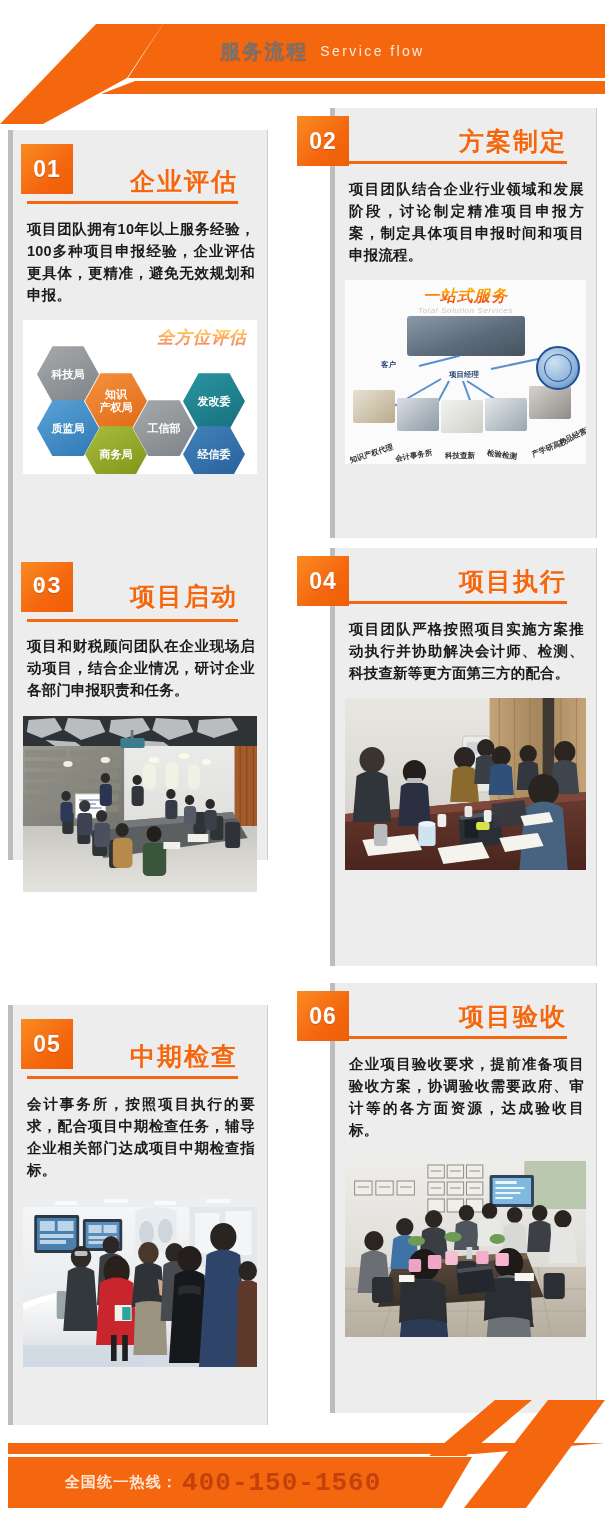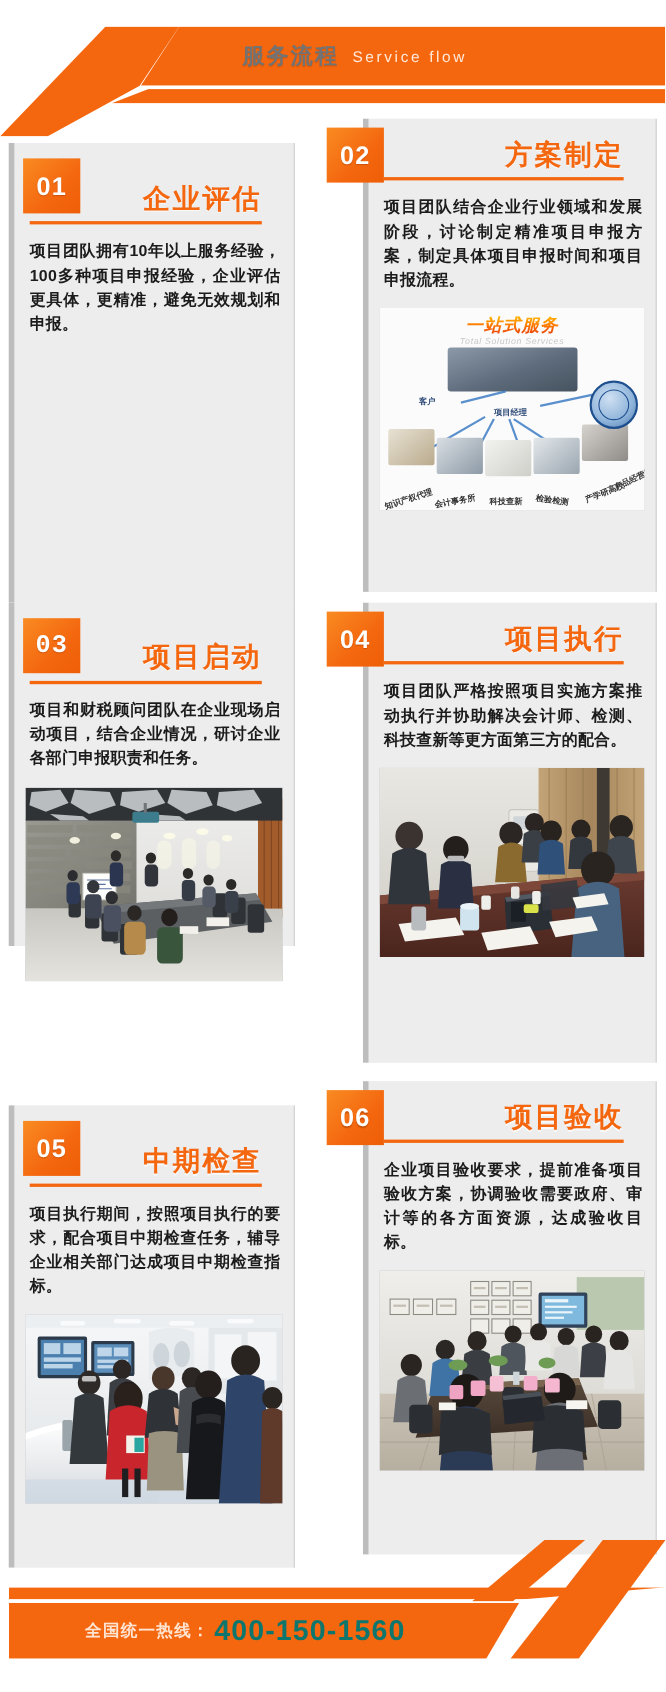--- a/index.html
+++ b/index.html
@@ -183,21 +183,21 @@
   .ft-band-d{
     position:absolute;left:420px;top:0px;width:185px;height:108px;
     background:#F4670F;
     clip-path:polygon(128px 0, 185px 0, 185px 0, 106px 108px, 44px 108px);
   }
   .ft-text{
     position:absolute;left:8px;top:57px;width:430px;height:51px;
     display:flex;align-items:center;justify-content:center;gap:4px;
   }
   .ft-label{color:#ffe4d2;font-size:15px;font-weight:bold;letter-spacing:1.2px;}
-  .ft-num{color:#0f766e;font-size:26px;font-weight:bold;letter-spacing:1px;}
+  .ft-num{color:#c2410c;font-size:26px;font-weight:bold;letter-spacing:1px;font-family:Liberation Mono, monospace;}
 </style>
 </head>
 <body>
 
 <div class="page">
 
   <div class="header">
     <div class="hdr-wedge2"></div>
     <div class="hdr-band"></div>
     <div class="hdr-stripe"></div>
@@ -212,20 +212,47 @@
     <div class="row" style="height:0;">
 
       <div class="card left" style="top:30px;height:418px;">
         <div class="card-inner">
           <div class="badge">01</div>
           <div class="title-wrap">
             <span class="card-title">企业评估</span>
             <span class="title-rule"></span>
           </div>
           <div class="card-body">项目团队拥有10年以上服务经验，100多种项目申报经验，企业评估更具体，更精准，避免无效规划和申报。</div>
+          <div class="media" style="height:154px;">
+            <div class="hexfig">
+              <div class="hexfig-title">全方位评估</div>
+              <div class="hex" style="left:14px;top:26px;background:linear-gradient(150deg,#a6aaad,#7e8387);">
+                <span>科技局</span>
+              </div>
+              <div class="hex" style="left:62px;top:53px;background:linear-gradient(150deg,#f5913f,#e06a14);">
+                <span style="white-space:pre-line">知识
+产权局</span>
+              </div>
+              <div class="hex" style="left:14px;top:80px;background:linear-gradient(150deg,#5aa3d8,#3078b4);">
+                <span>质监局</span>
+              </div>
+              <div class="hex" style="left:62px;top:106px;background:linear-gradient(150deg,#a9bd3d,#7d9117);">
+                <span>商务局</span>
+              </div>
+              <div class="hex" style="left:110px;top:80px;background:linear-gradient(150deg,#a6aaad,#7e8387);">
+                <span>工信部</span>
+              </div>
+              <div class="hex" style="left:160px;top:53px;background:linear-gradient(150deg,#2c94a2,#16707c);">
+                <span>发改委</span>
+              </div>
+              <div class="hex" style="left:160px;top:106px;background:linear-gradient(150deg,#4382bd,#255f96);">
+                <span>经信委</span>
+              </div>
+            </div>
+          </div>
         </div>
       </div>
 
       <div class="card right" style="top:8px;height:430px;">
         <div class="card-inner">
           <div class="badge">02</div>
           <div class="title-wrap">
             <span class="card-title">方案制定</span>
             <span class="title-rule"></span>
           </div>
@@ -482,21 +509,21 @@
 
     <div class="row" style="height:0;">
 
       <div class="card left" style="top:905px;height:420px;">
         <div class="card-inner">
           <div class="badge">05</div>
           <div class="title-wrap">
             <span class="card-title">中期检查</span>
             <span class="title-rule"></span>
           </div>
-          <div class="card-body">项目执行期间，按照项目执行的要求，配合项目中期检查任务，辅导企业相关部门达成项目中期检查指标。</div>
+          <div class="card-body">会计事务所，按照项目执行的要求，配合项目中期检查任务，辅导企业相关部门达成项目中期检查指标。</div>
           <div class="media" style="height:172px;">
             <div class="photo">
               <svg viewBox="0 0 250 172" preserveAspectRatio="none" aria-hidden="true">
                 <defs>
                   <linearGradient id="c5bg" x1="0" y1="0" x2="0" y2="1">
                     <stop offset="0" stop-color="#f6f7f8"></stop>
                       <stop offset="1" stop-color="#dfe3e6"></stop>
                   </linearGradient>
                   <linearGradient id="c5desk" x1="0" y1="0" x2="0" y2="1">
                     <stop offset="0" stop-color="#ffffff"></stop>

